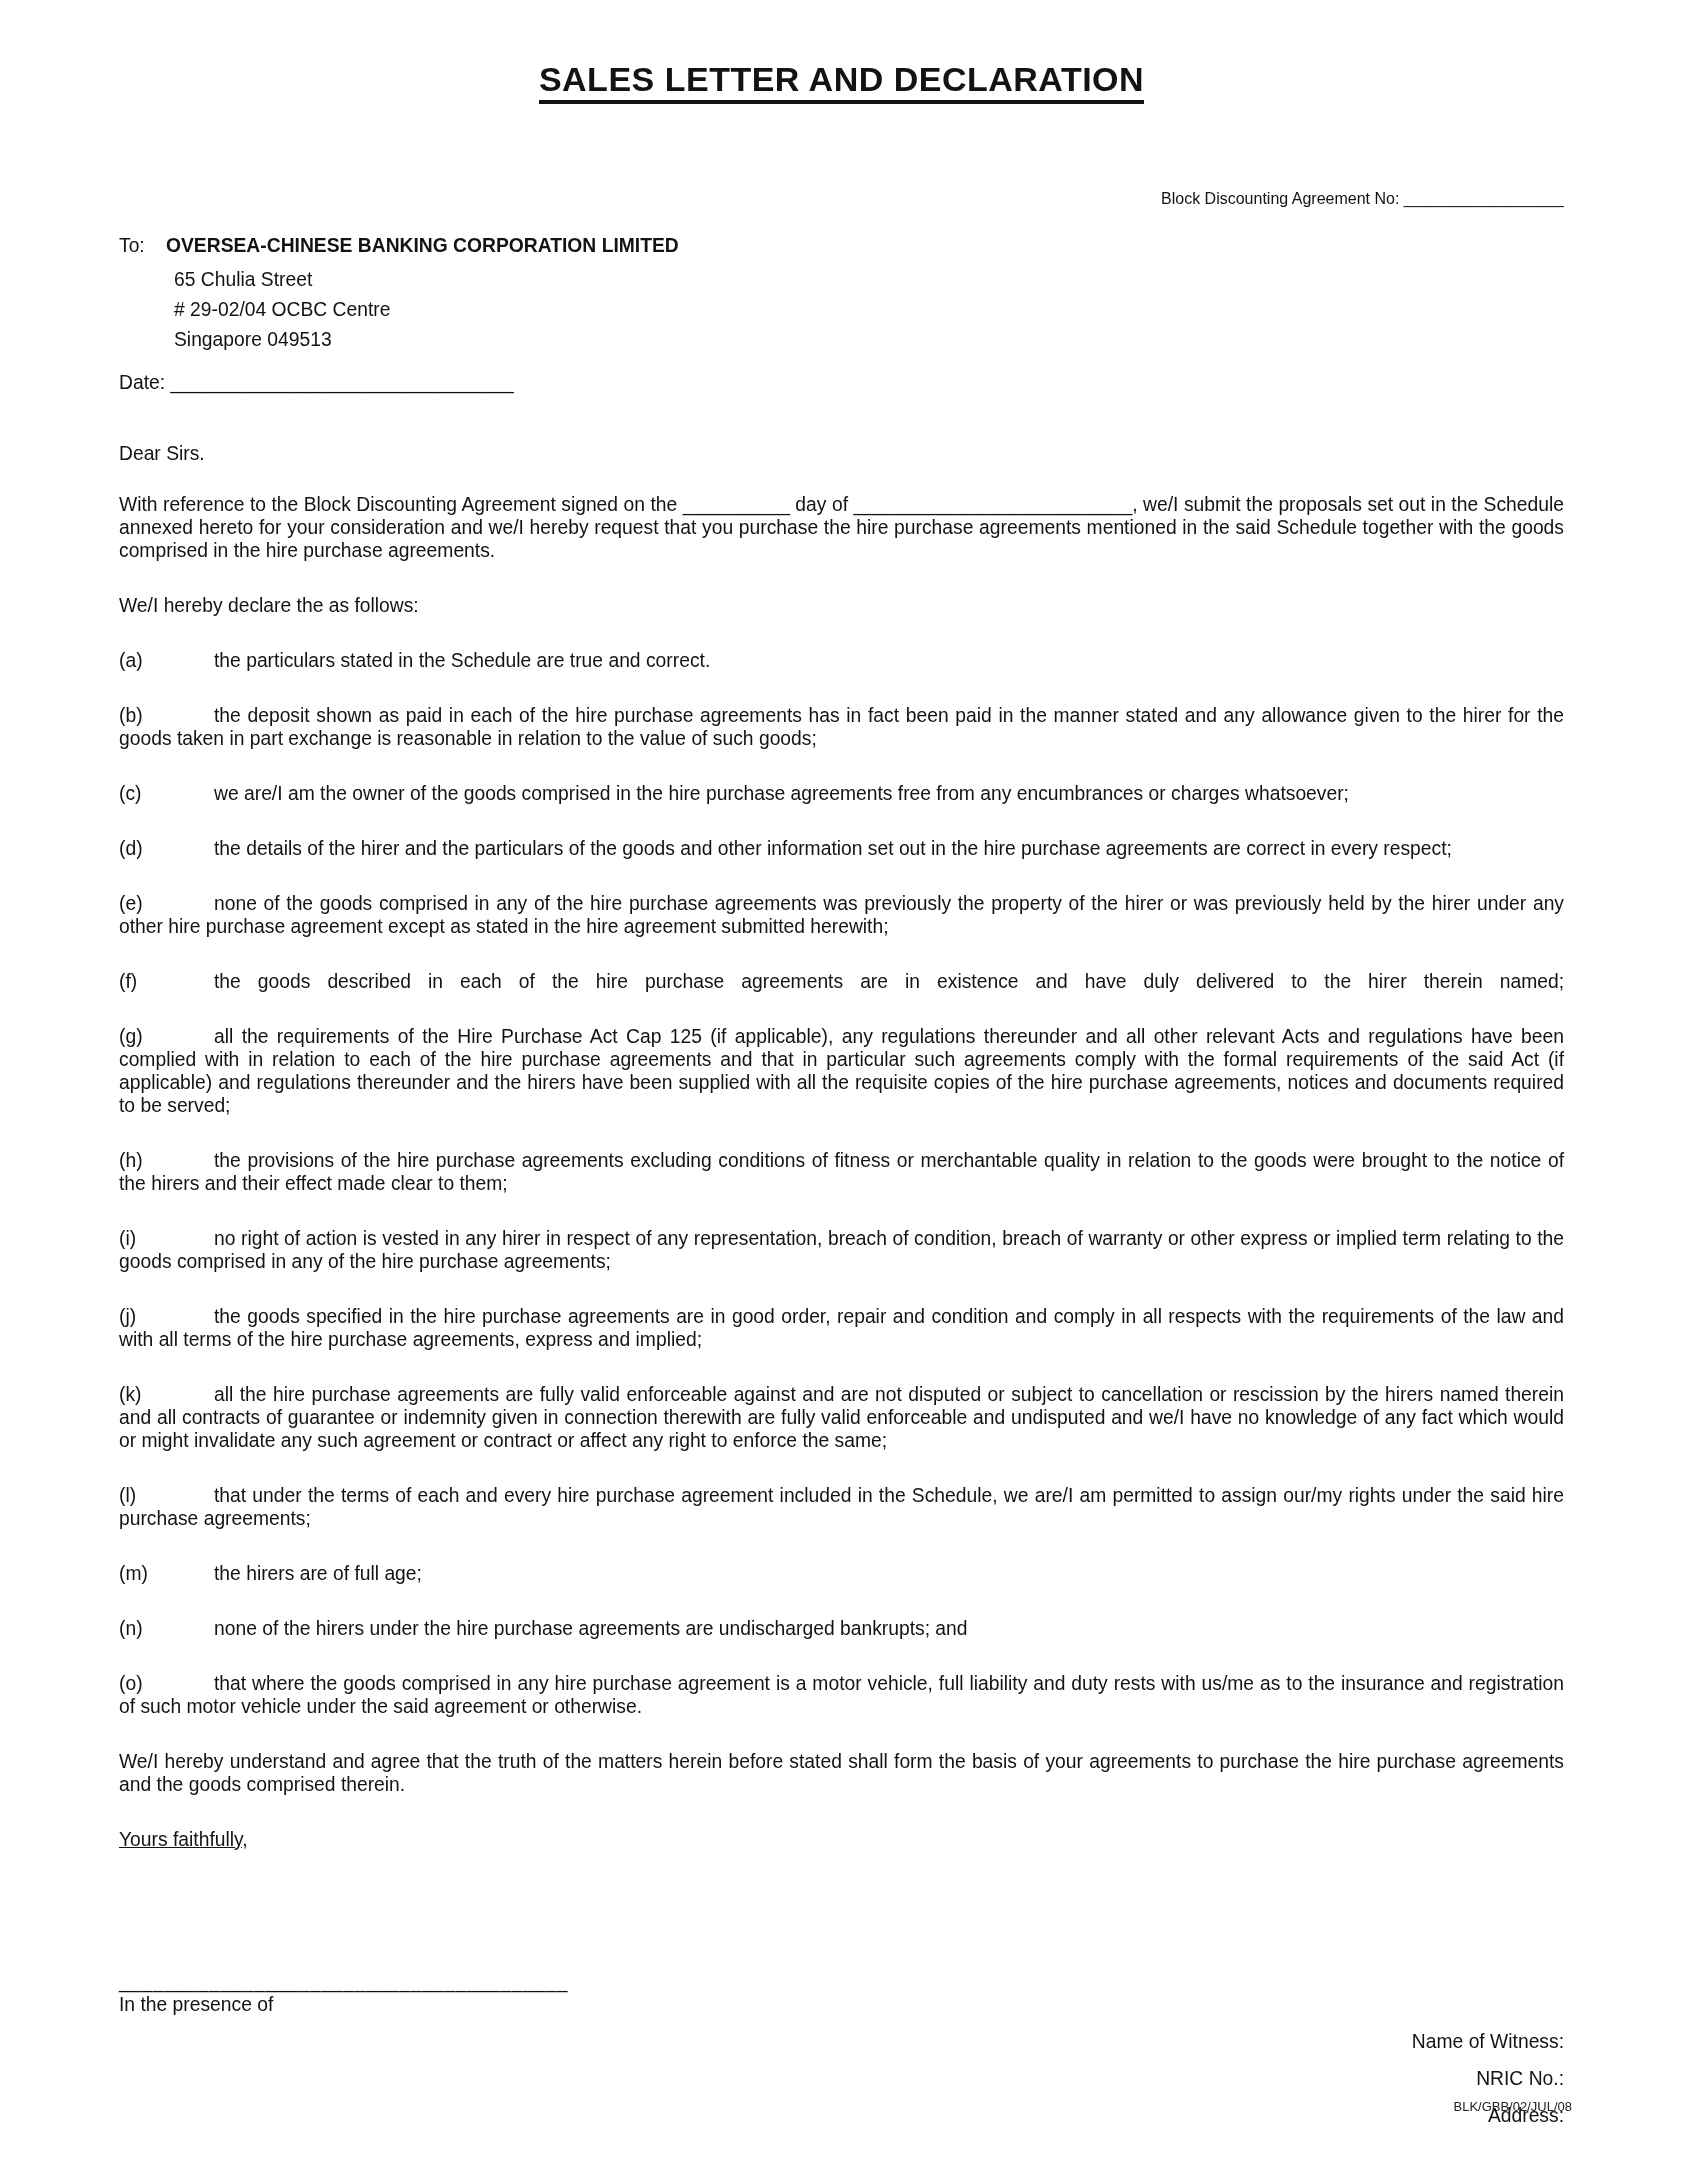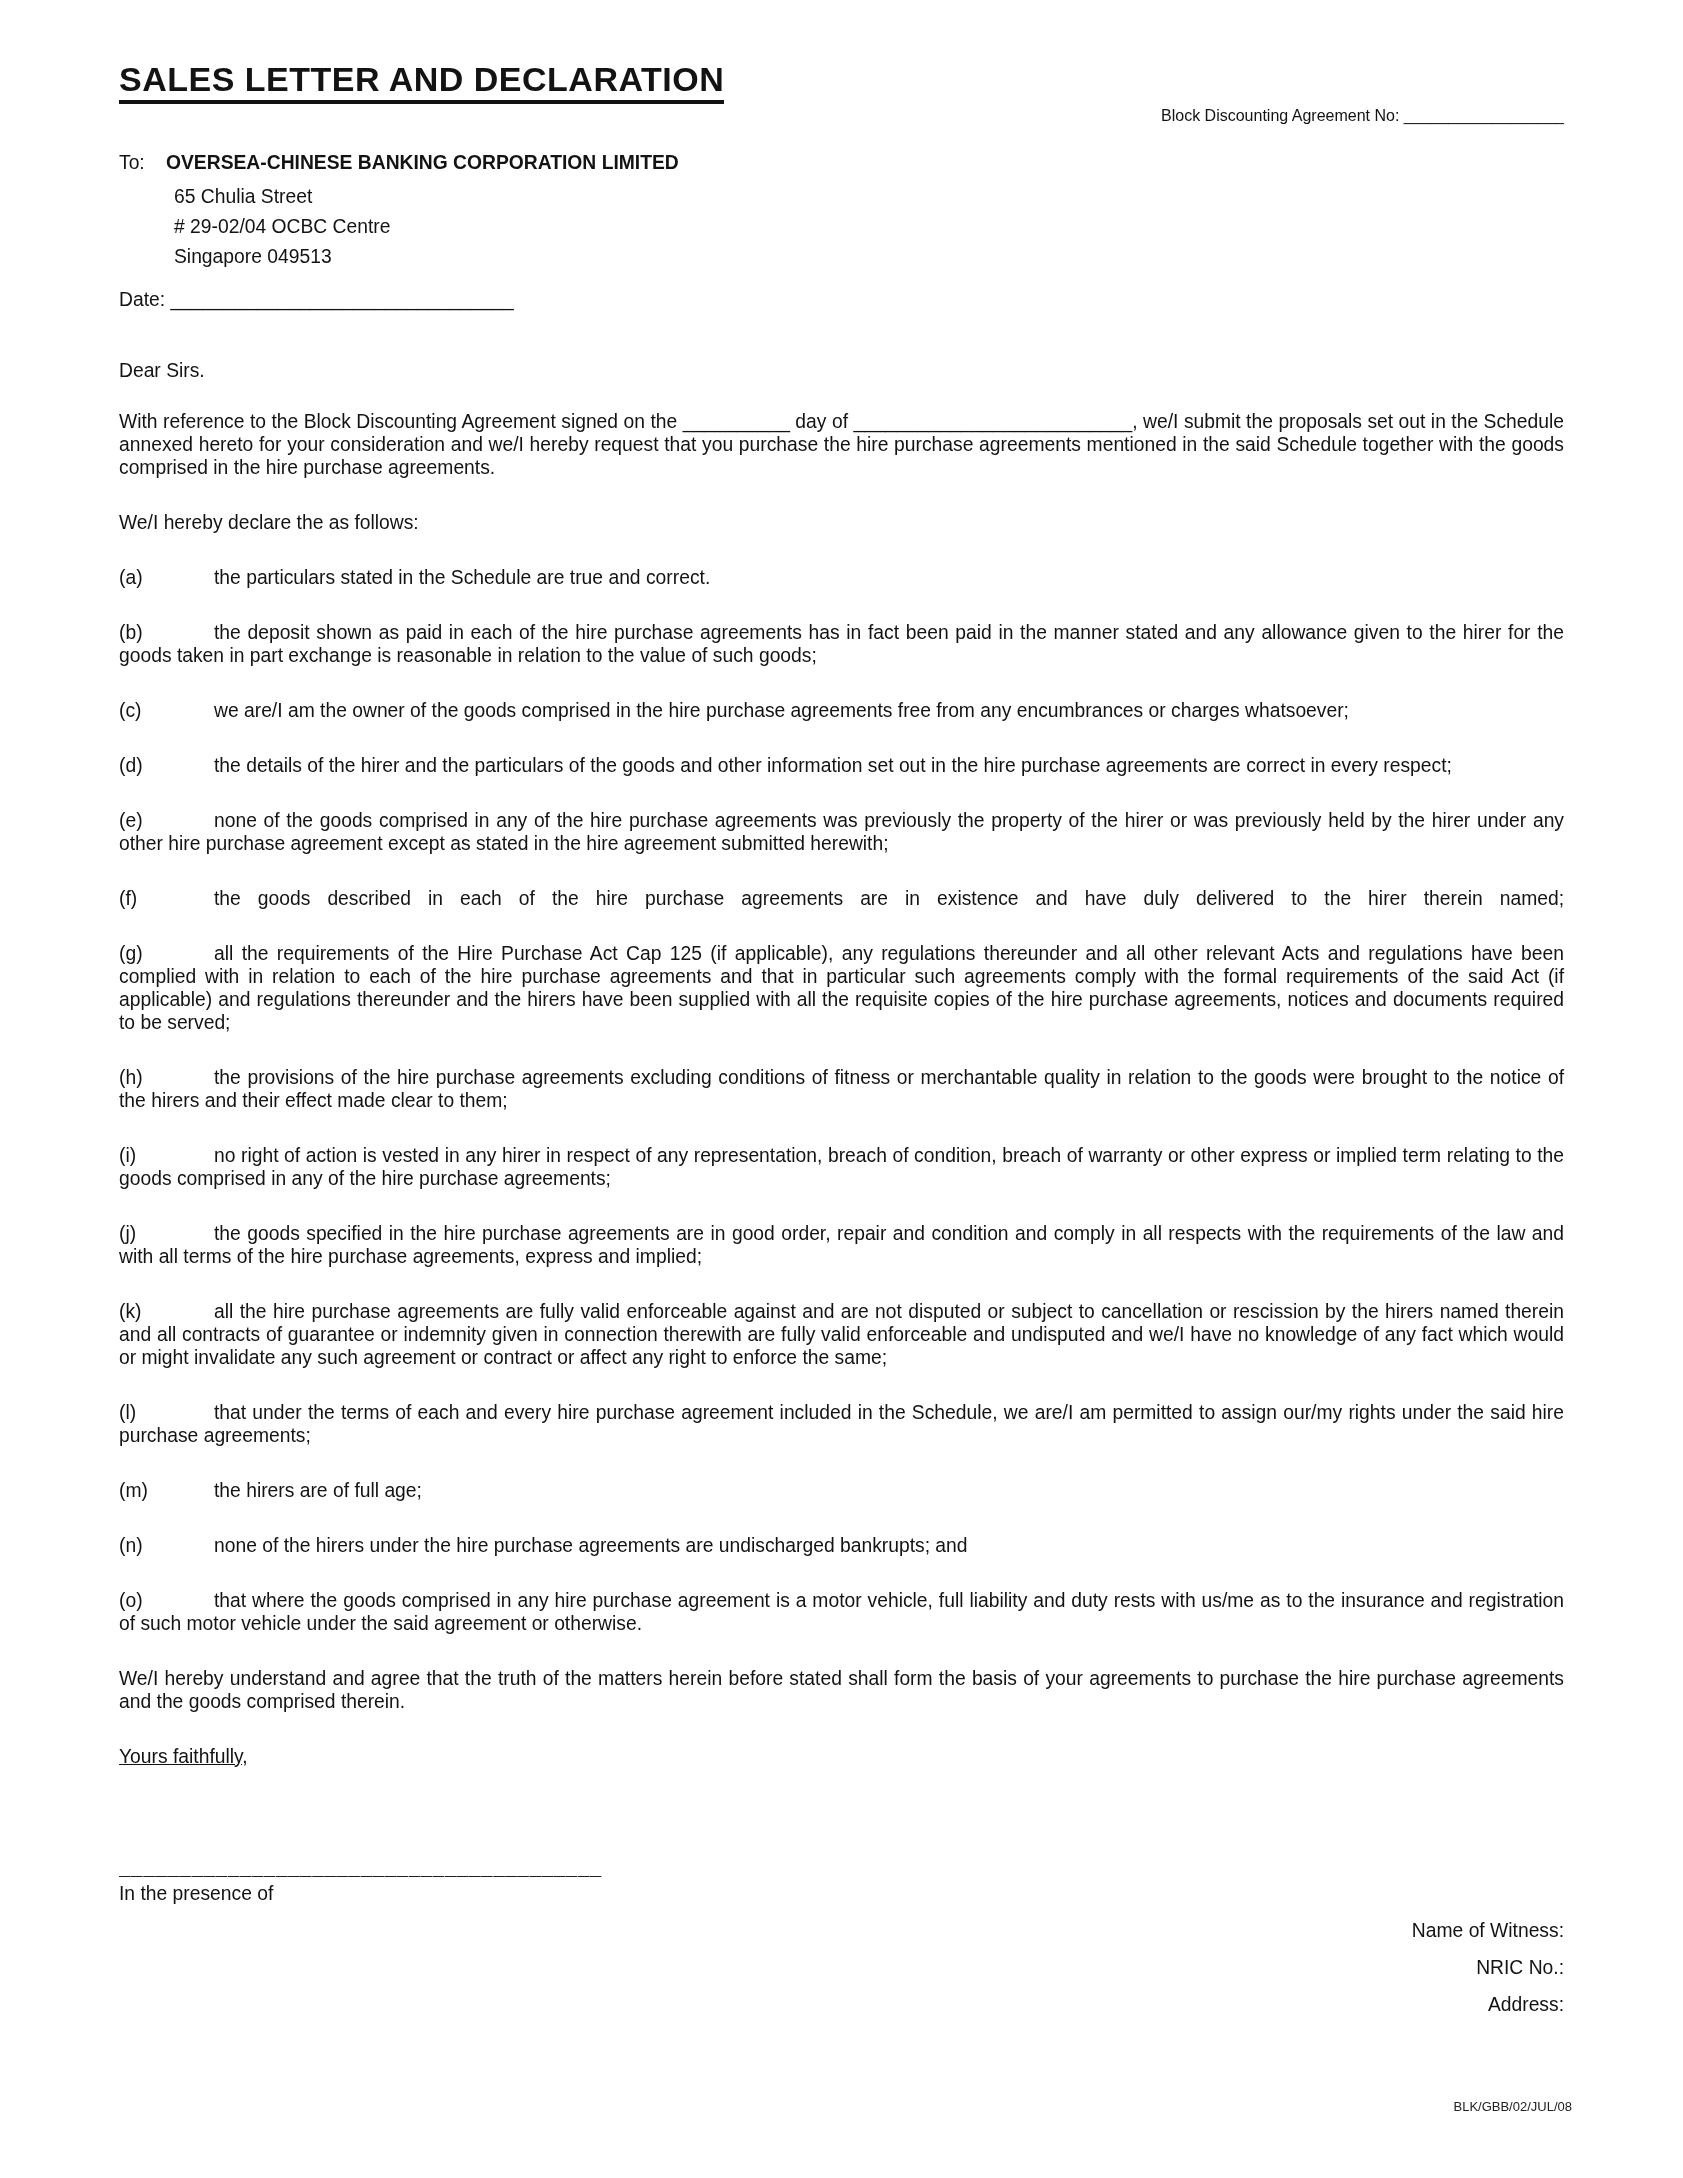--- a/index.html
+++ b/index.html
@@ -10,21 +10,22 @@
     height: 2178px;
     background: #ffffff;
     color: #131313;
     font-family: "Liberation Sans", sans-serif;
     font-size: 19.3px;
     line-height: 23px;
     padding: 59px 119px 0 119px;
     overflow: hidden;
   }
   .title-wrap {
-    text-align: left;
+    text-align: center;
+    margin-bottom: 83px;
   }
   .title {
     display: inline-block;
     font-weight: bold;
     font-size: 34px;
     line-height: 40px;
     letter-spacing: 0.5px;
     border-bottom: 4px solid #131313;
     padding-bottom: 1px;
   }
@@ -40,24 +41,23 @@
   .address { margin-left: 55px; line-height: 30px; }
   .date-line { margin-bottom: 48px; }
   .salutation { margin-bottom: 28px; }
   .para { margin-bottom: 32px; }
   .justify { text-align: justify; }
   .clause { margin-bottom: 32px; text-align: justify; }
   .cl { display: inline-block; width: 95px; }
   .stretch { text-align-last: justify; }
   .valediction { margin-bottom: 4px; text-decoration: underline; }
   .sig-line {
-    margin-top: 91px;
+    margin-top: 119px;
     letter-spacing: 0.5px;
     white-space: nowrap;
-    font-family: Liberation Mono, monospace;
   }
   .presence { margin-top: 0; }
   .witness-row { margin-top: 14px; text-align: right; }
   .w-label { display: inline-block; width: 196px; }
   .footer-ref {
     position: absolute;
     top: 2099px;
     right: 111px;
     font-size: 13px;
     line-height: 15px;

